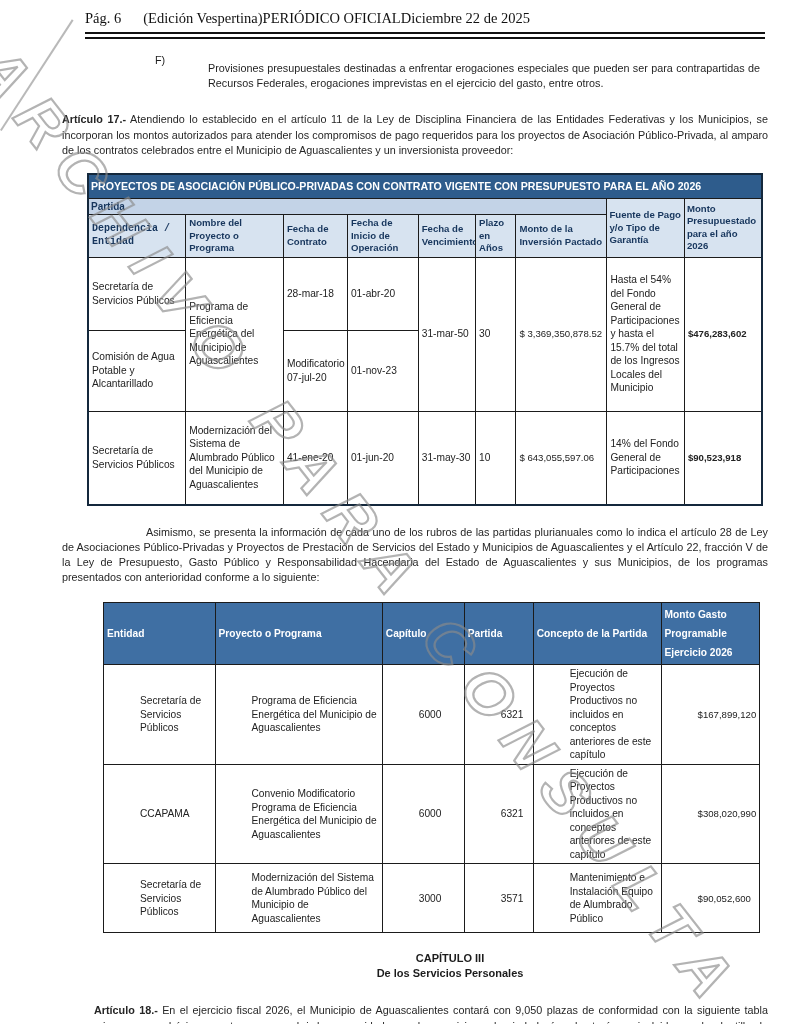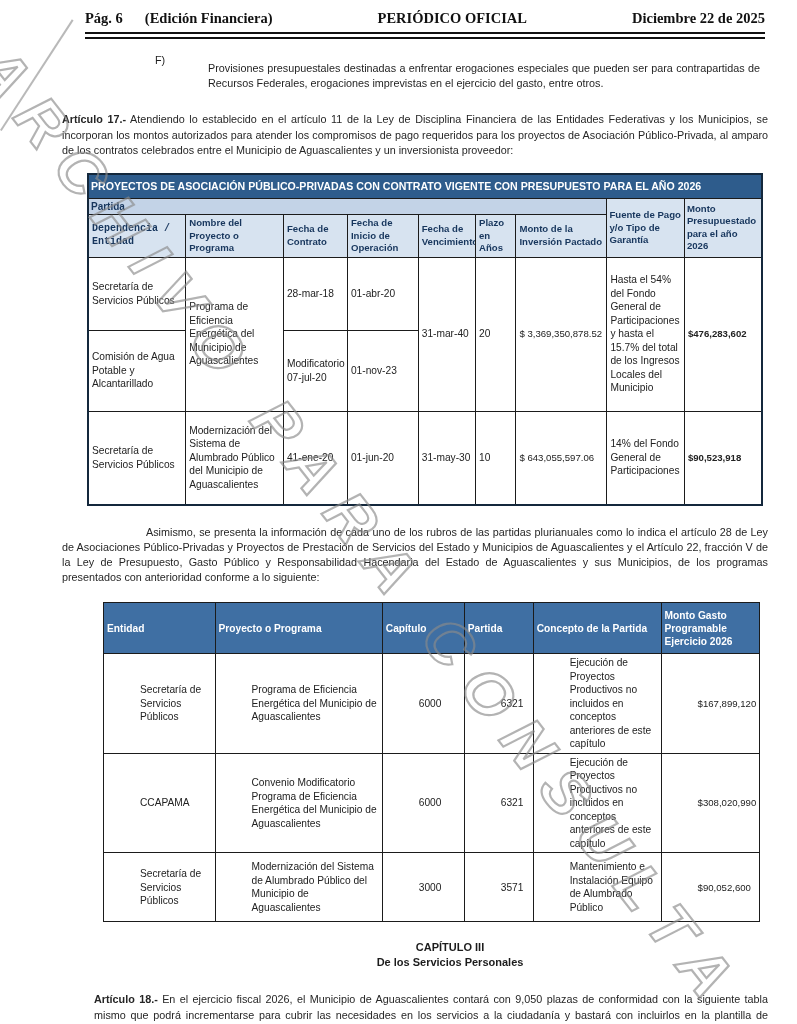--- a/index.html
+++ b/index.html
@@ -3,23 +3,23 @@
 <meta charset="utf-8">
 <style>
   html,body{margin:0;padding:0;background:#e8e8e8;}
   .page{
     position:relative; width:797px; height:1024px; margin:0 auto;
     background:#ffffff; overflow:hidden;
     font-family:"Liberation Sans", sans-serif; color:#1f1f1f;
   }
   
   .masthead{
-    display:flex; justify-content:space-between; align-items:baseline;
+    display:flex; justify-content:flex-start; align-items:baseline;
     margin:10px 32px 0 85px;
-    font-family:"Liberation Serif", serif; font-weight:bold; font-size:14.5px; color:#111;
+    font-family:"Liberation Serif", serif; font-weight:normal; font-size:14.5px; color:#111;
   }
   .mh-left{display:flex; gap:22px;}
   .double-rule{
     margin:5px 32px 0 85px; height:3px;
     border-top:2.5px solid #111; border-bottom:2.5px solid #111;
   }
   
   .body-p{
     margin:13px 29px 0 62px; font-size:10.8px; line-height:15.2px;
     text-align:justify; color:#262626;
@@ -59,21 +59,21 @@
     font-weight:bold; font-size:9.6px; line-height:12.5px;
   }
   .t1 .t1-head.small{font-size:10px;font-family:Liberation Mono, monospace;}
   .t1 .r1 td{height:68px;}
   .t1 .r2 td{height:76px;}
   .t1 .r3 td{height:88px;}
   
   .t2{width:657px; margin:17px 0 0 103px; border:1.5px solid #14283c;}
   .t2-head td{
     background:var(--t2-head-bg,#3F6FA3); color:#fff; font-weight:bold;
-    font-size:10.2px; height:46px; line-height:13px;
+    font-size:10.2px; height:46px; line-height:19px;
   }
   .t2 .row td{height:72px;padding-left:36px;}
   .t2 .row.last td{height:64px;}
   
   .watermark{
     position:absolute; left:18px; top:33px; z-index:9; pointer-events:none;
     transform:rotate(52deg); transform-origin:0 0;
     font-family:"Liberation Sans", sans-serif; font-weight:bold; font-style:italic;
     font-size:62px; letter-spacing:18px; white-space:nowrap;
     color:transparent; -webkit-text-stroke:2.2px rgba(138,138,138,0.65);
@@ -88,21 +88,21 @@
 <body>
 
 <div class="page">
 
   <div class="watermark">ARCHIVO PARA CONSULTA</div>
   <div class="fold-line"></div>
 
   <div class="masthead">
     <div class="mh-left">
       <span>Pág. 6</span>
-      <span>(Edición Financiera)</span>
+      <span>(Edición Vespertina)</span>
     </div>
     <div class="mh-center">PERIÓDICO OFICIAL</div>
     <div class="mh-right">Diciembre 22 de 2025</div>
   </div>
   <div class="double-rule"></div>
 
   <div class="item-f">
     <span class="item-label">F)</span>
     <p>Provisiones presupuestales destinadas a enfrentar erogaciones especiales que pueden ser para contrapartidas de Recursos Federales, erogaciones imprevistas en el ejercicio del gasto, entre otros.</p>
   </div>
@@ -138,22 +138,22 @@
       <td class="t1-head">Fecha de Inicio de Operación</td>
       <td class="t1-head">Fecha de Vencimiento</td>
       <td class="t1-head">Plazo en Años</td>
       <td class="t1-head">Monto de la Inversión Pactado</td>
     </tr>
     <tr class="r1">
       <td>Secretaría de Servicios Públicos</td>
       <td rowspan="2">Programa de Eficiencia Energética del Municipio de Aguascalientes</td>
       <td>28-mar-18</td>
       <td>01-abr-20</td>
-      <td rowspan="2">31-mar-40</td>
-      <td rowspan="2">20</td>
+      <td rowspan="2">31-mar-50</td>
+      <td rowspan="2">30</td>
       <td rowspan="2" class="money">$ 3,369,350,878.52</td>
       <td rowspan="2">Hasta el 54% del Fondo General de Participaciones y hasta el 15.7% del total de los Ingresos Locales del Municipio</td>
       <td rowspan="2" class="money bold">$476,283,602</td>
     </tr>
     <tr class="r2">
       <td>Comisión de Agua Potable y Alcantarillado</td>
       <td>Modificatorio 07-jul-20</td>
       <td>01-nov-23</td>
     </tr>
     <tr class="r3">

